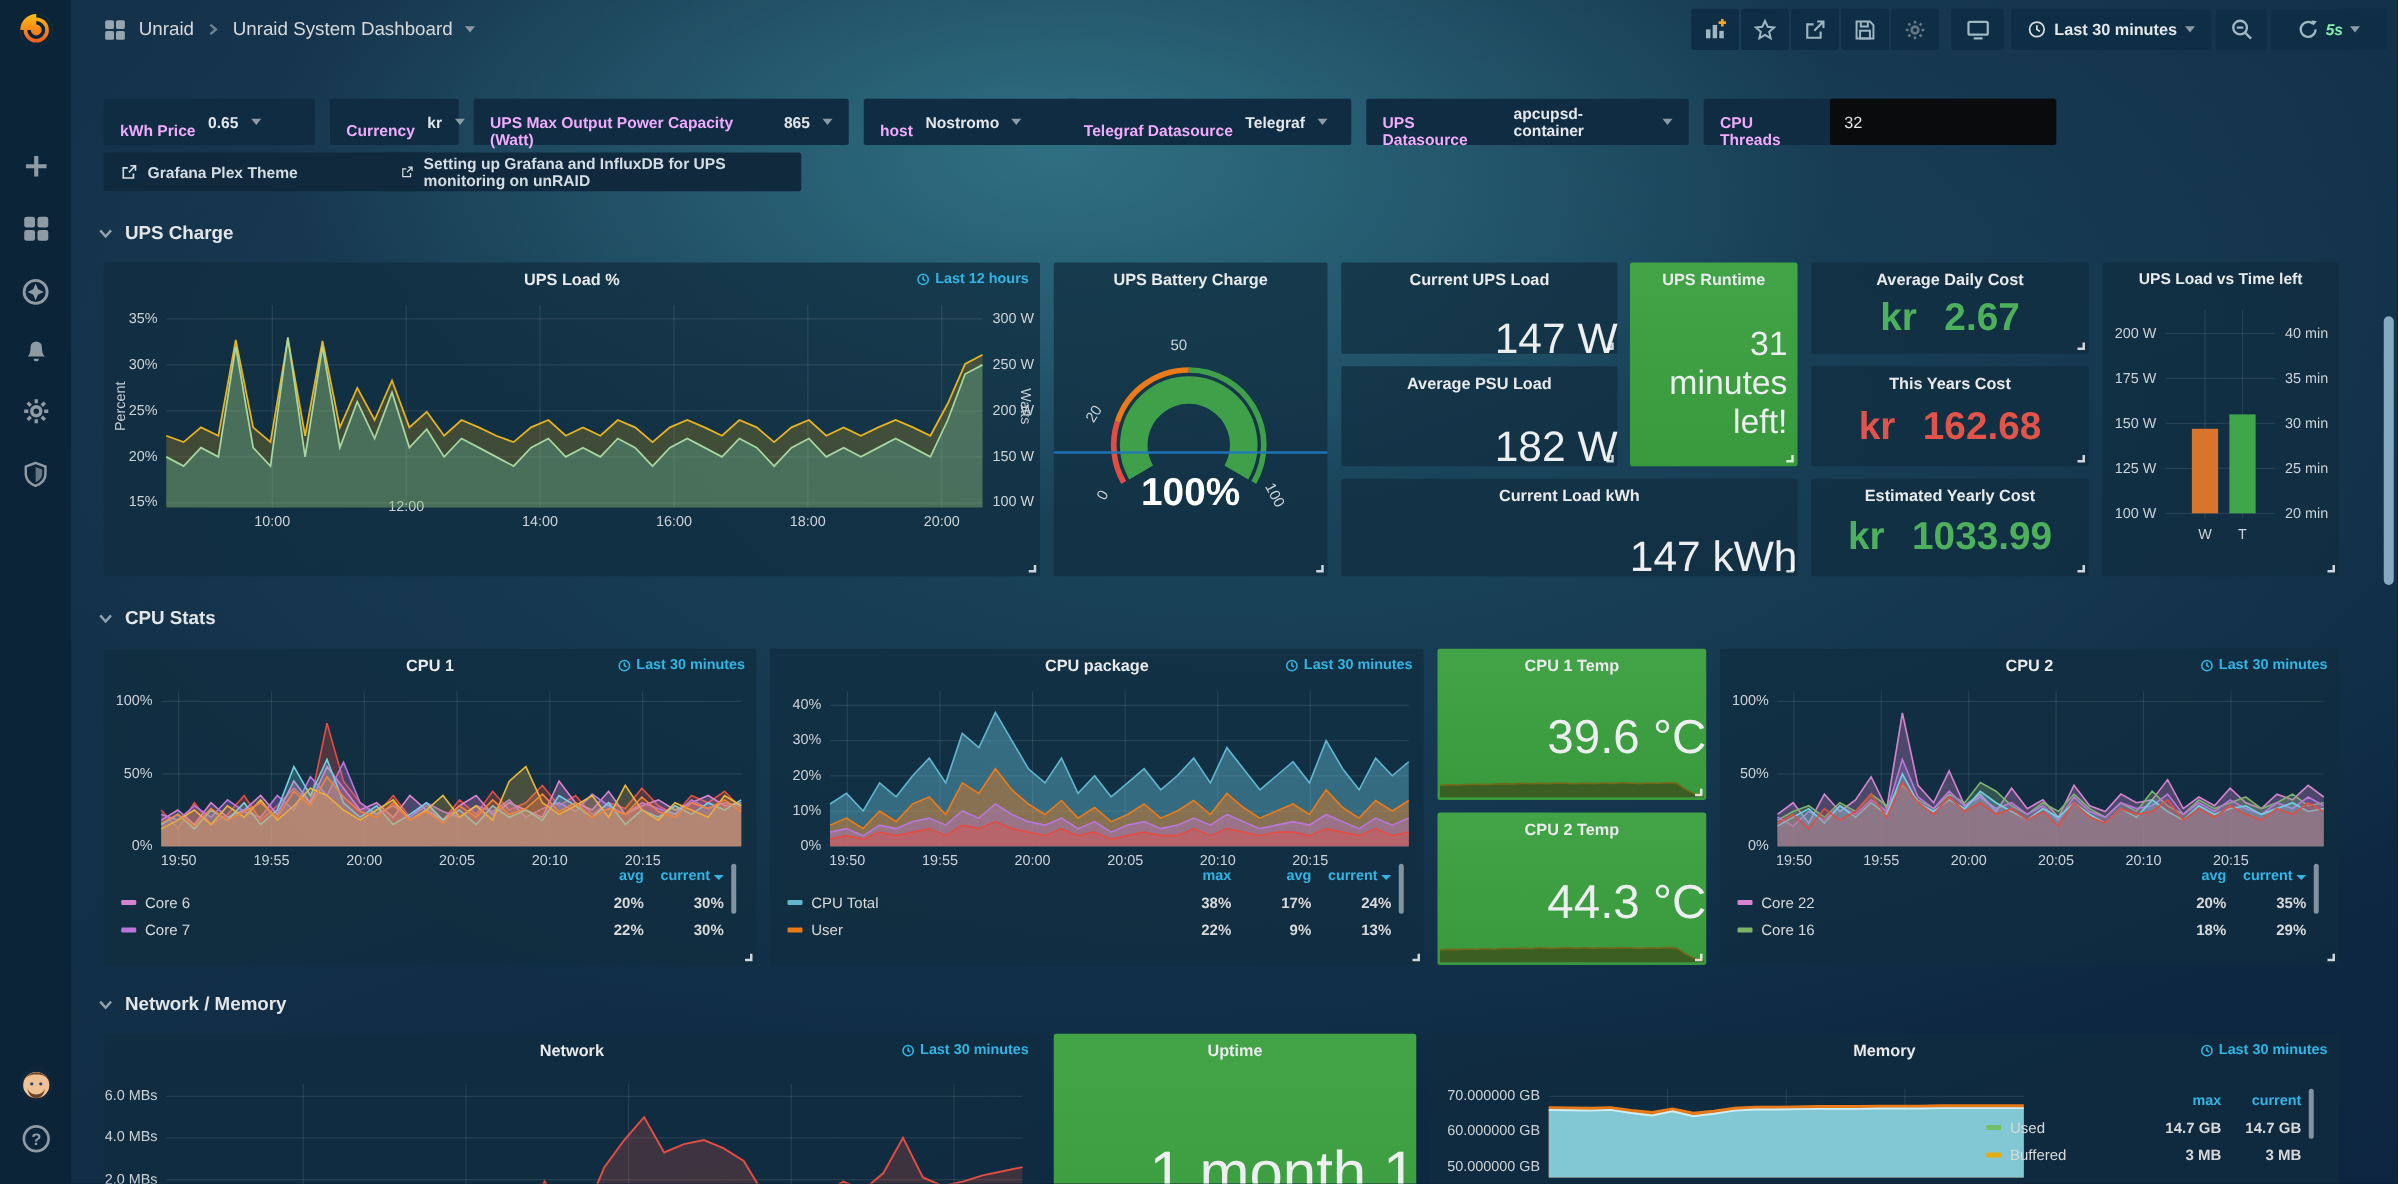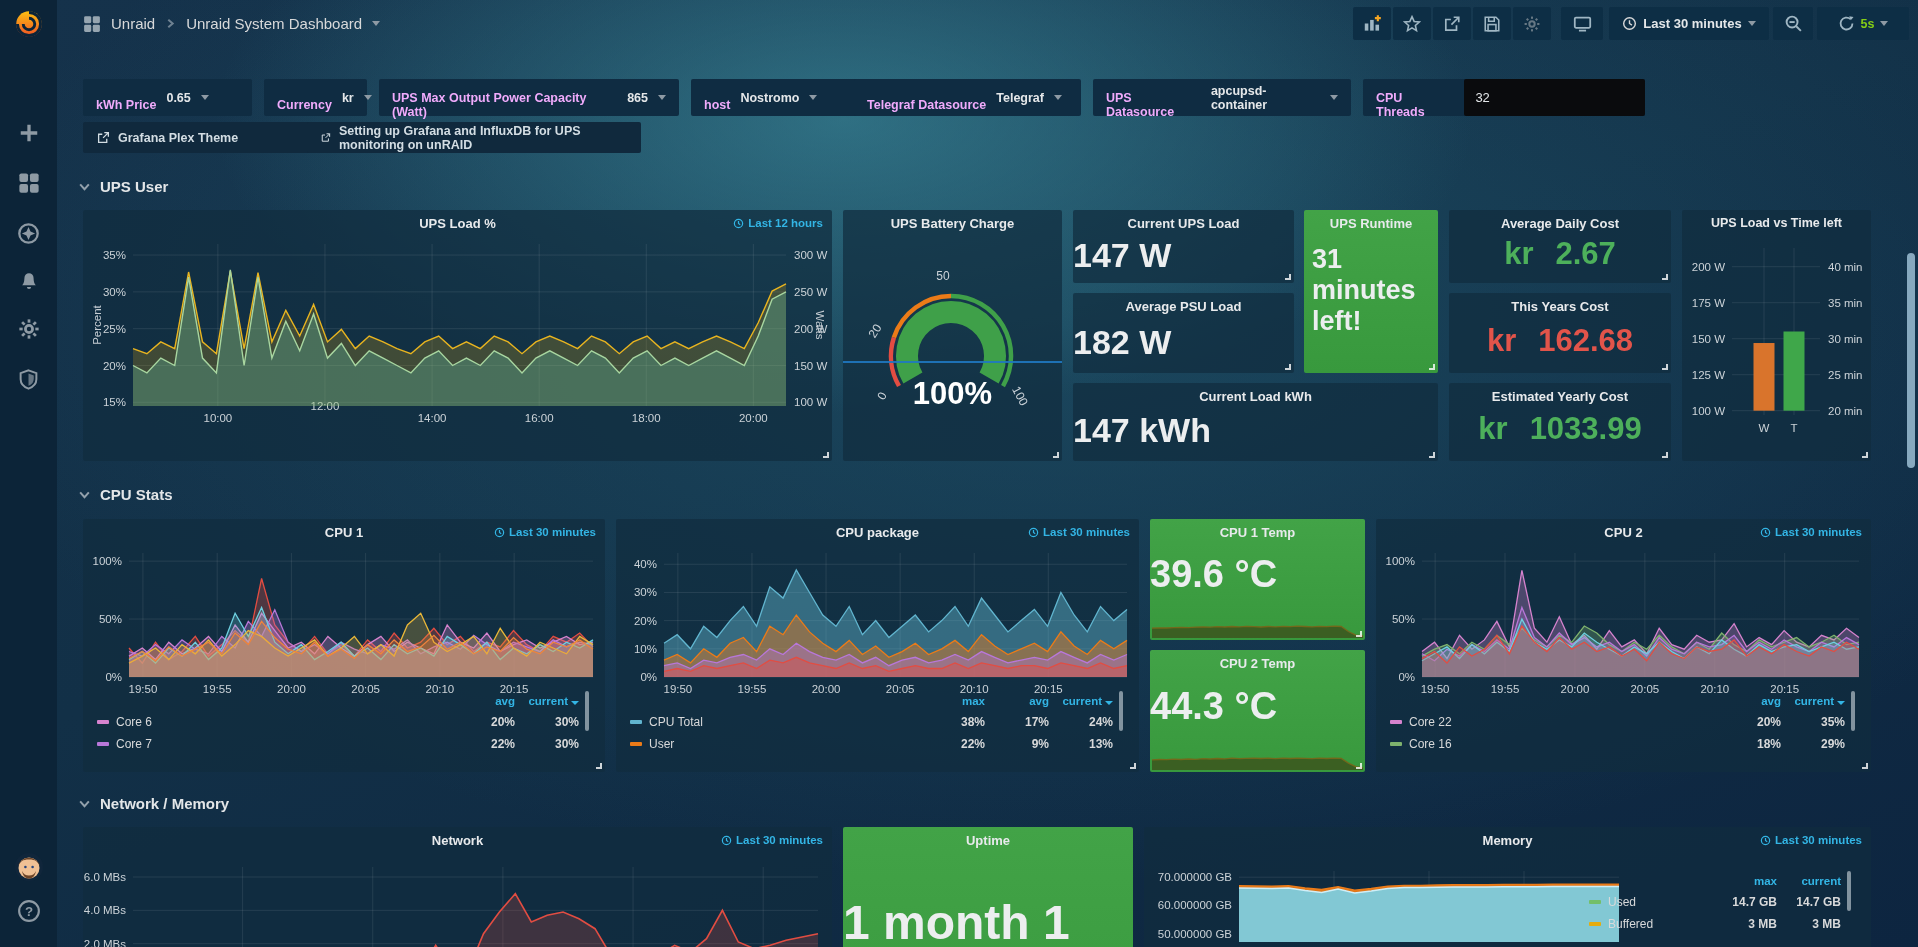--- a/index.html
+++ b/index.html
@@ -13,35 +13,35 @@
     color:#d8d9da; }
   
   #sidebar { position:absolute; left:0; top:0; width:57px; height:947px; background:#0c2438; z-index:5; }
   .side-ic { position:absolute; left:0; width:57px; height:30px; display:flex; align-items:center; justify-content:center; color:#8e9aa4; cursor:pointer; }
   
   #navbar { position:absolute; left:57px; top:0; right:0; height:47px; }
   .crumb { position:absolute; top:0; height:47px; display:flex; align-items:center; gap:10px; color:#d8d9da; }
   .crumb-title { font-size:15px; }
   .navbtn { position:absolute; top:7px; height:33px; background:#0d2e45; border-radius:2px; color:#9fb6c3; display:flex; align-items:center; justify-content:center; gap:6px; cursor:pointer; }
   .caret { display:inline-block; border-left:4px solid transparent; border-right:4px solid transparent; border-top:5px solid #8e9aa4; }
-  .orange { color:#84cc16; font-weight:bold; }
+  .orange { color:#86efac; font-weight:bold;font-style:italic; }
   
   .varbox { position:absolute; top:79px; height:37px; background:#0f2c42; border-radius:2px; display:flex; align-items:center; gap:10px; padding:0 13px; font-size:12.5px; font-weight:bold; cursor:pointer; }
   .varlab { color:#f0abfc;margin-top:14px; }
   .varval { color:#e4e7e9; }
   .varinput { background:#0a0b0d; color:#e4e7e9; height:37px; display:flex; align-items:center; padding:0 11px; border-radius:2px; font-weight:normal; font-size:13px; }
   .linkbox { position:absolute; top:122px; height:31px; background:#10293d; display:flex; align-items:center; gap:8px; padding:0 14px; color:#d3dde3; font-weight:bold; font-size:12.5px; border-radius:2px; cursor:pointer; }
   
   .sechdr { position:absolute; display:flex; align-items:center; gap:9px; color:#e3e6e8; font-weight:bold; font-size:15px; cursor:pointer; }
   .panel { position:absolute; background:rgba(16,44,63,.72); border-radius:2px; }
   .panel-green { background:linear-gradient(180deg,#42a347,#38993d); }
   .ptitle { position:absolute; top:6px; left:0; right:0; text-align:center; font-weight:bold; font-size:13px; color:#e8eaec; cursor:pointer; white-space:nowrap; }
   .timelink { position:absolute; top:7px; right:9px; color:#33b5e5; font-size:11.5px; font-weight:600; display:flex; align-items:center; gap:4px; cursor:pointer; }
   .rsz { position:absolute; right:3px; bottom:3px; width:6px; height:6px; border-right:2px solid rgba(255,255,255,.8); border-bottom:2px solid rgba(255,255,255,.8); cursor:nwse-resize; }
-  .statval { position:absolute; left:0; right:0; text-align:left; font-weight:bold; color:#eceeef; }
+  .statval { position:absolute; left:0; right:0; text-align:right; font-weight:normal; color:#eceeef;margin-top:16px; }
   .costval { position:absolute; left:0; right:0; display:flex; justify-content:center; gap:22px; font-weight:bold; font-size:31px; }
   .cost-green { color:#4db05b; } .cost-red { color:#e2544a; }
   
   .tschart { position:absolute; left:0; top:0; right:0; bottom:0; }
   .clab { position:absolute; font-size:11.5px; color:#ccd3d8; white-space:nowrap; }
   .ylab { transform:translate(-100%,-50%); }
   .ylabr { transform:translate(0,-50%); }
   .xlab { transform:translate(-50%,0); }
   .grid { stroke:rgba(255,255,255,.09); stroke-width:1; }
   .axisname { position:absolute; font-size:11.5px; color:#c7ced4; white-space:nowrap; }
@@ -284,21 +284,21 @@
         <path d="M12 9.5V14H2V4h4.5"></path>
         <path d="M9 2h5v5M14 2L7.5 8.5"></path>
       </svg>
     <span>Setting up Grafana and InfluxDB for UPS monitoring on unRAID</span>
   </div>
 
   <div class="sechdr" style="left:78px;top:178px">
     <svg width="13" height="13" viewBox="0 0 12 12">
         <polyline points="2,4 6,8.5 10,4" stroke="#93a1ac" stroke-width="1.8" fill="none"></polyline>
       </svg>
-    <span>UPS User</span>
+    <span>UPS Charge</span>
   </div>
   <div class="sechdr" style="left:78px;top:486px">
     <svg width="13" height="13" viewBox="0 0 12 12">
         <polyline points="2,4 6,8.5 10,4" stroke="#93a1ac" stroke-width="1.8" fill="none"></polyline>
       </svg>
     <span>CPU Stats</span>
   </div>
   <div class="sechdr" style="left:78px;top:795px">
     <svg width="13" height="13" viewBox="0 0 12 12">
         <polyline points="2,4 6,8.5 10,4" stroke="#93a1ac" stroke-width="1.8" fill="none"></polyline>

